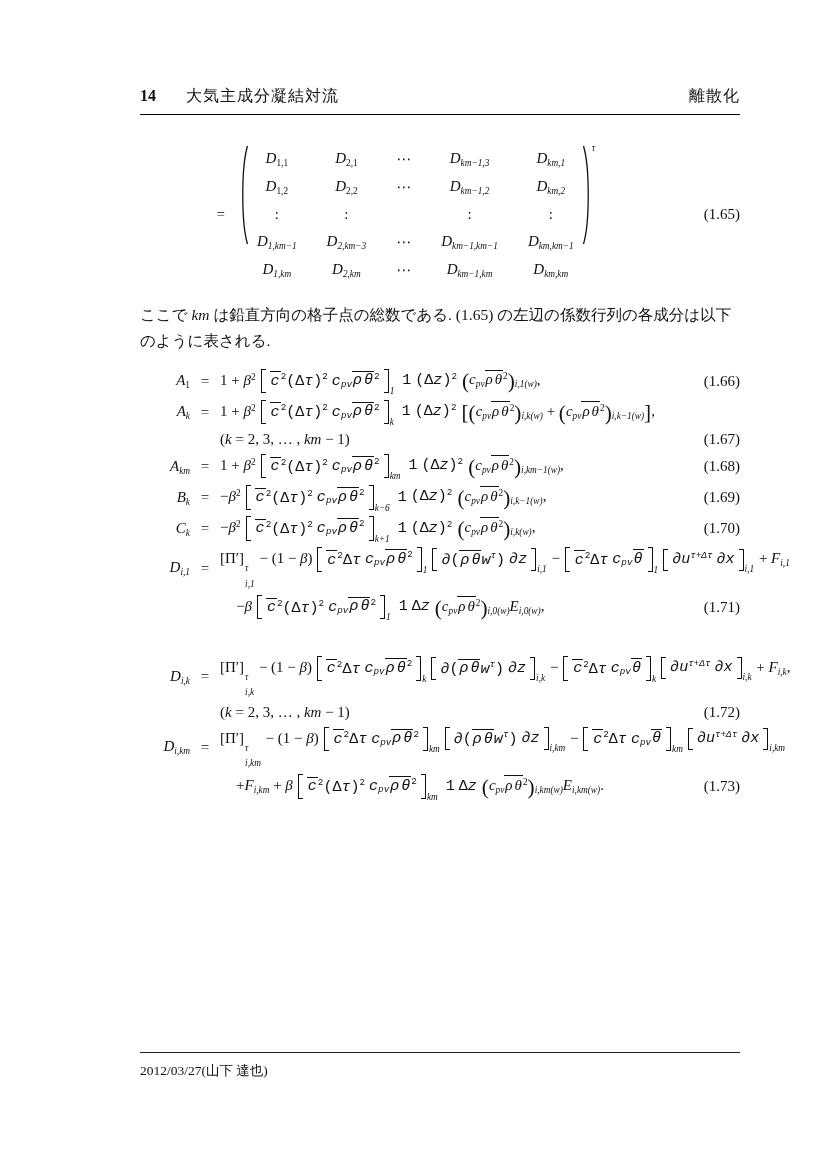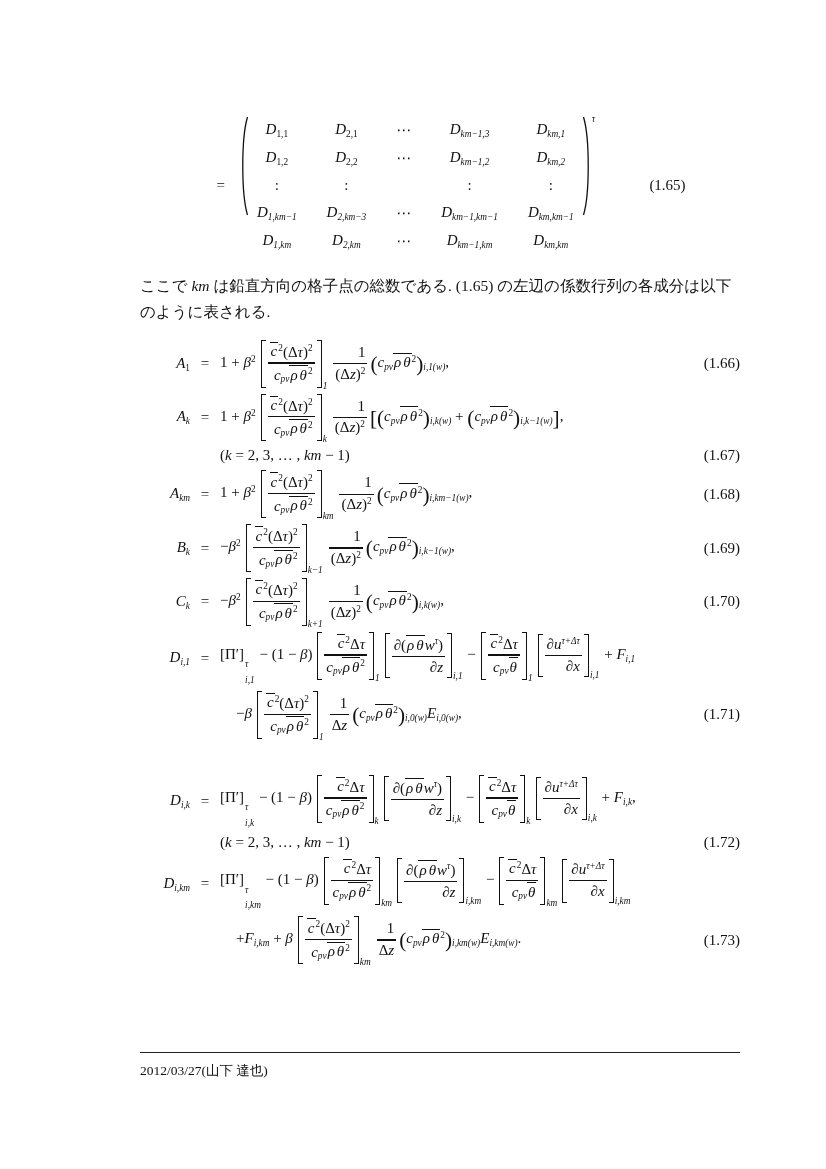--- a/index.html
+++ b/index.html
@@ -14,21 +14,21 @@
   .hright{font-size:16px;letter-spacing:1px;}
   
   .it{font-style:italic;}
   .rm{font-style:normal;}
   .ssub{font-size:.62em;font-style:italic;vertical-align:-0.32em;white-space:nowrap;}
   .ssup{font-size:.62em;font-style:italic;vertical-align:0.55em;white-space:nowrap;}
   .up{font-style:normal;}
   .ovl{display:inline-block;border-top:1.2px solid #111;padding:1.5px 1px 0;line-height:1.05;font-style:italic;}
   .gap{display:inline-block;}
   .bigp{font-size:1.42em;vertical-align:-0.165em;font-style:normal;}
-  .fr{display:inline-flex;flex-direction:column;align-items:flex-end;vertical-align:middle;line-height:1.18;margin:0 1px;}
+  .fr{display:inline-flex;flex-direction:row;align-items:center;vertical-align:middle;line-height:1.18;margin:0 1px;font-family:Liberation Mono, monospace;}
   .fn,.fd{padding:0 2px;white-space:nowrap;}
   .fb{align-self:stretch;height:1.2px;background:#111;margin:1.5px 0;}
   .bg{display:inline-flex;align-items:center;vertical-align:middle;margin:0 1px;}
   .dl{align-self:stretch;width:4px;border:1.3px solid #111;border-right:none;}
   .dr{align-self:stretch;width:4px;border:1.3px solid #111;border-left:none;}
   .bgbody{padding:2px 1px;display:inline-flex;align-items:center;}
   .bsub{font-size:.62em;font-style:italic;align-self:flex-end;transform:translateY(34%);margin-left:1px;white-space:nowrap;}
   .stk{display:inline-flex;flex-direction:column;justify-content:space-between;vertical-align:-0.55em;line-height:1;row-gap:6px;margin:0 1px;}
   .stks{font-size:.62em;font-style:italic;}
   .pgrp{white-space:nowrap;}
@@ -40,33 +40,39 @@
   .rhs{white-space:nowrap;}
   .eqnum{text-align:right;white-space:nowrap;font-style:normal;}
   
   .mxline{display:flex;align-items:center;margin:30px 0 18px 0;}
   .mxeq{width:85px;text-align:right;box-sizing:border-box;}
   .mx{display:flex;align-items:flex-start;margin-left:14px;}
   .pd{width:10px;}
   .mxg{display:grid;grid-template-columns:repeat(5,max-content);column-gap:30px;row-gap:10px;
        justify-items:center;align-items:center;padding:5px 8px;}
   .mxsup{font-size:.62em;font-style:italic;align-self:flex-start;margin-top:-2px;}
-  .mxnum{flex:1;text-align:center;}
+  .mxnum{flex:1;text-align:right;}
   
   .para{margin-top:12px;font-size:15.5px;line-height:1.7;white-space:normal;}
   
   .ftr{position:absolute;left:140px;right:86px;top:1052px;border-top:1.1px solid #222;padding-top:9px;
        font-size:13.5px;}
 </style>
 </head>
 <body>
 
 <div class="page">
   <div class="content">
 
+    <div class="hdr">
+      <span class="pgnum">14</span>
+      <span class="htitle">大気主成分凝結対流</span>
+      <span class="hspacer"></span>
+      <span class="hright">離散化</span>
+    </div>
 
     <div class="mxline" id="matrix-line">
         <span class="mxeq">=</span>
         <span class="mx">
           <svg viewBox="0 0 10 100" preserveAspectRatio="none" class="pd">
             <path d="M8.5 1 C 2.2 22 2.2 78 8.5 99" fill="none" stroke="#111" stroke-width="1.3" vector-effect="non-scaling-stroke"></path>
           </svg>
           <span class="mxg">
             <span class="rm"><span class="it">D</span><span class="ssub up">1,1</span></span>
             <span class="rm"><span class="it">D</span><span class="ssub up">2,1</span></span>
@@ -180,21 +186,21 @@
           <span class="rhs"><span class="rm">−</span><span class="it">β</span><span class="ssup up">2</span><span class="gap" style="width: 4px;"></span><span class="bg">
               <span class="dl"></span>
               <span class="bgbody">
                 <span class="fr">
                   <span class="fn"><span class="ovl">c</span><span class="ssup up">2</span><span class="rm">(Δ</span><span class="it">τ</span><span class="rm">)</span><span class="ssup up">2</span></span>
                   <span class="fb"></span>
                   <span class="fd"><span class="it">c</span><span class="ssub">pv</span><span class="ovl">ρ</span><span class="ovl">θ</span><span class="ssup up">2</span></span>
                 </span>
               </span>
               <span class="dr"></span>
-              <span class="bsub">k−1</span>
+              <span class="bsub">k−6</span>
             </span><span class="gap" style="width: 4px;"></span><span class="fr">
               <span class="fn"><span class="rm">1</span></span>
               <span class="fb"></span>
               <span class="fd"><span class="rm">(Δ</span><span class="it">z</span><span class="rm">)</span><span class="ssup up">2</span></span>
             </span><span class="gap" style="width: 2px;"></span><span class="pgrp"><span class="bigp">(</span><span class="rm"><span class="it">c</span><span class="ssub">pv</span><span class="ovl">ρ</span><span class="ovl">θ</span><span class="ssup up">2</span></span><span class="bigp">)</span><span class="ssub">i,k−1(w)</span></span><span class="rm">,</span></span>
           <span class="eqnum">(1.69)</span>
         </span>
         <span class="eqline">
           <span class="lhs"><span class="it">C</span><span class="ssub">k</span></span>
           <span class="rel">=</span>

